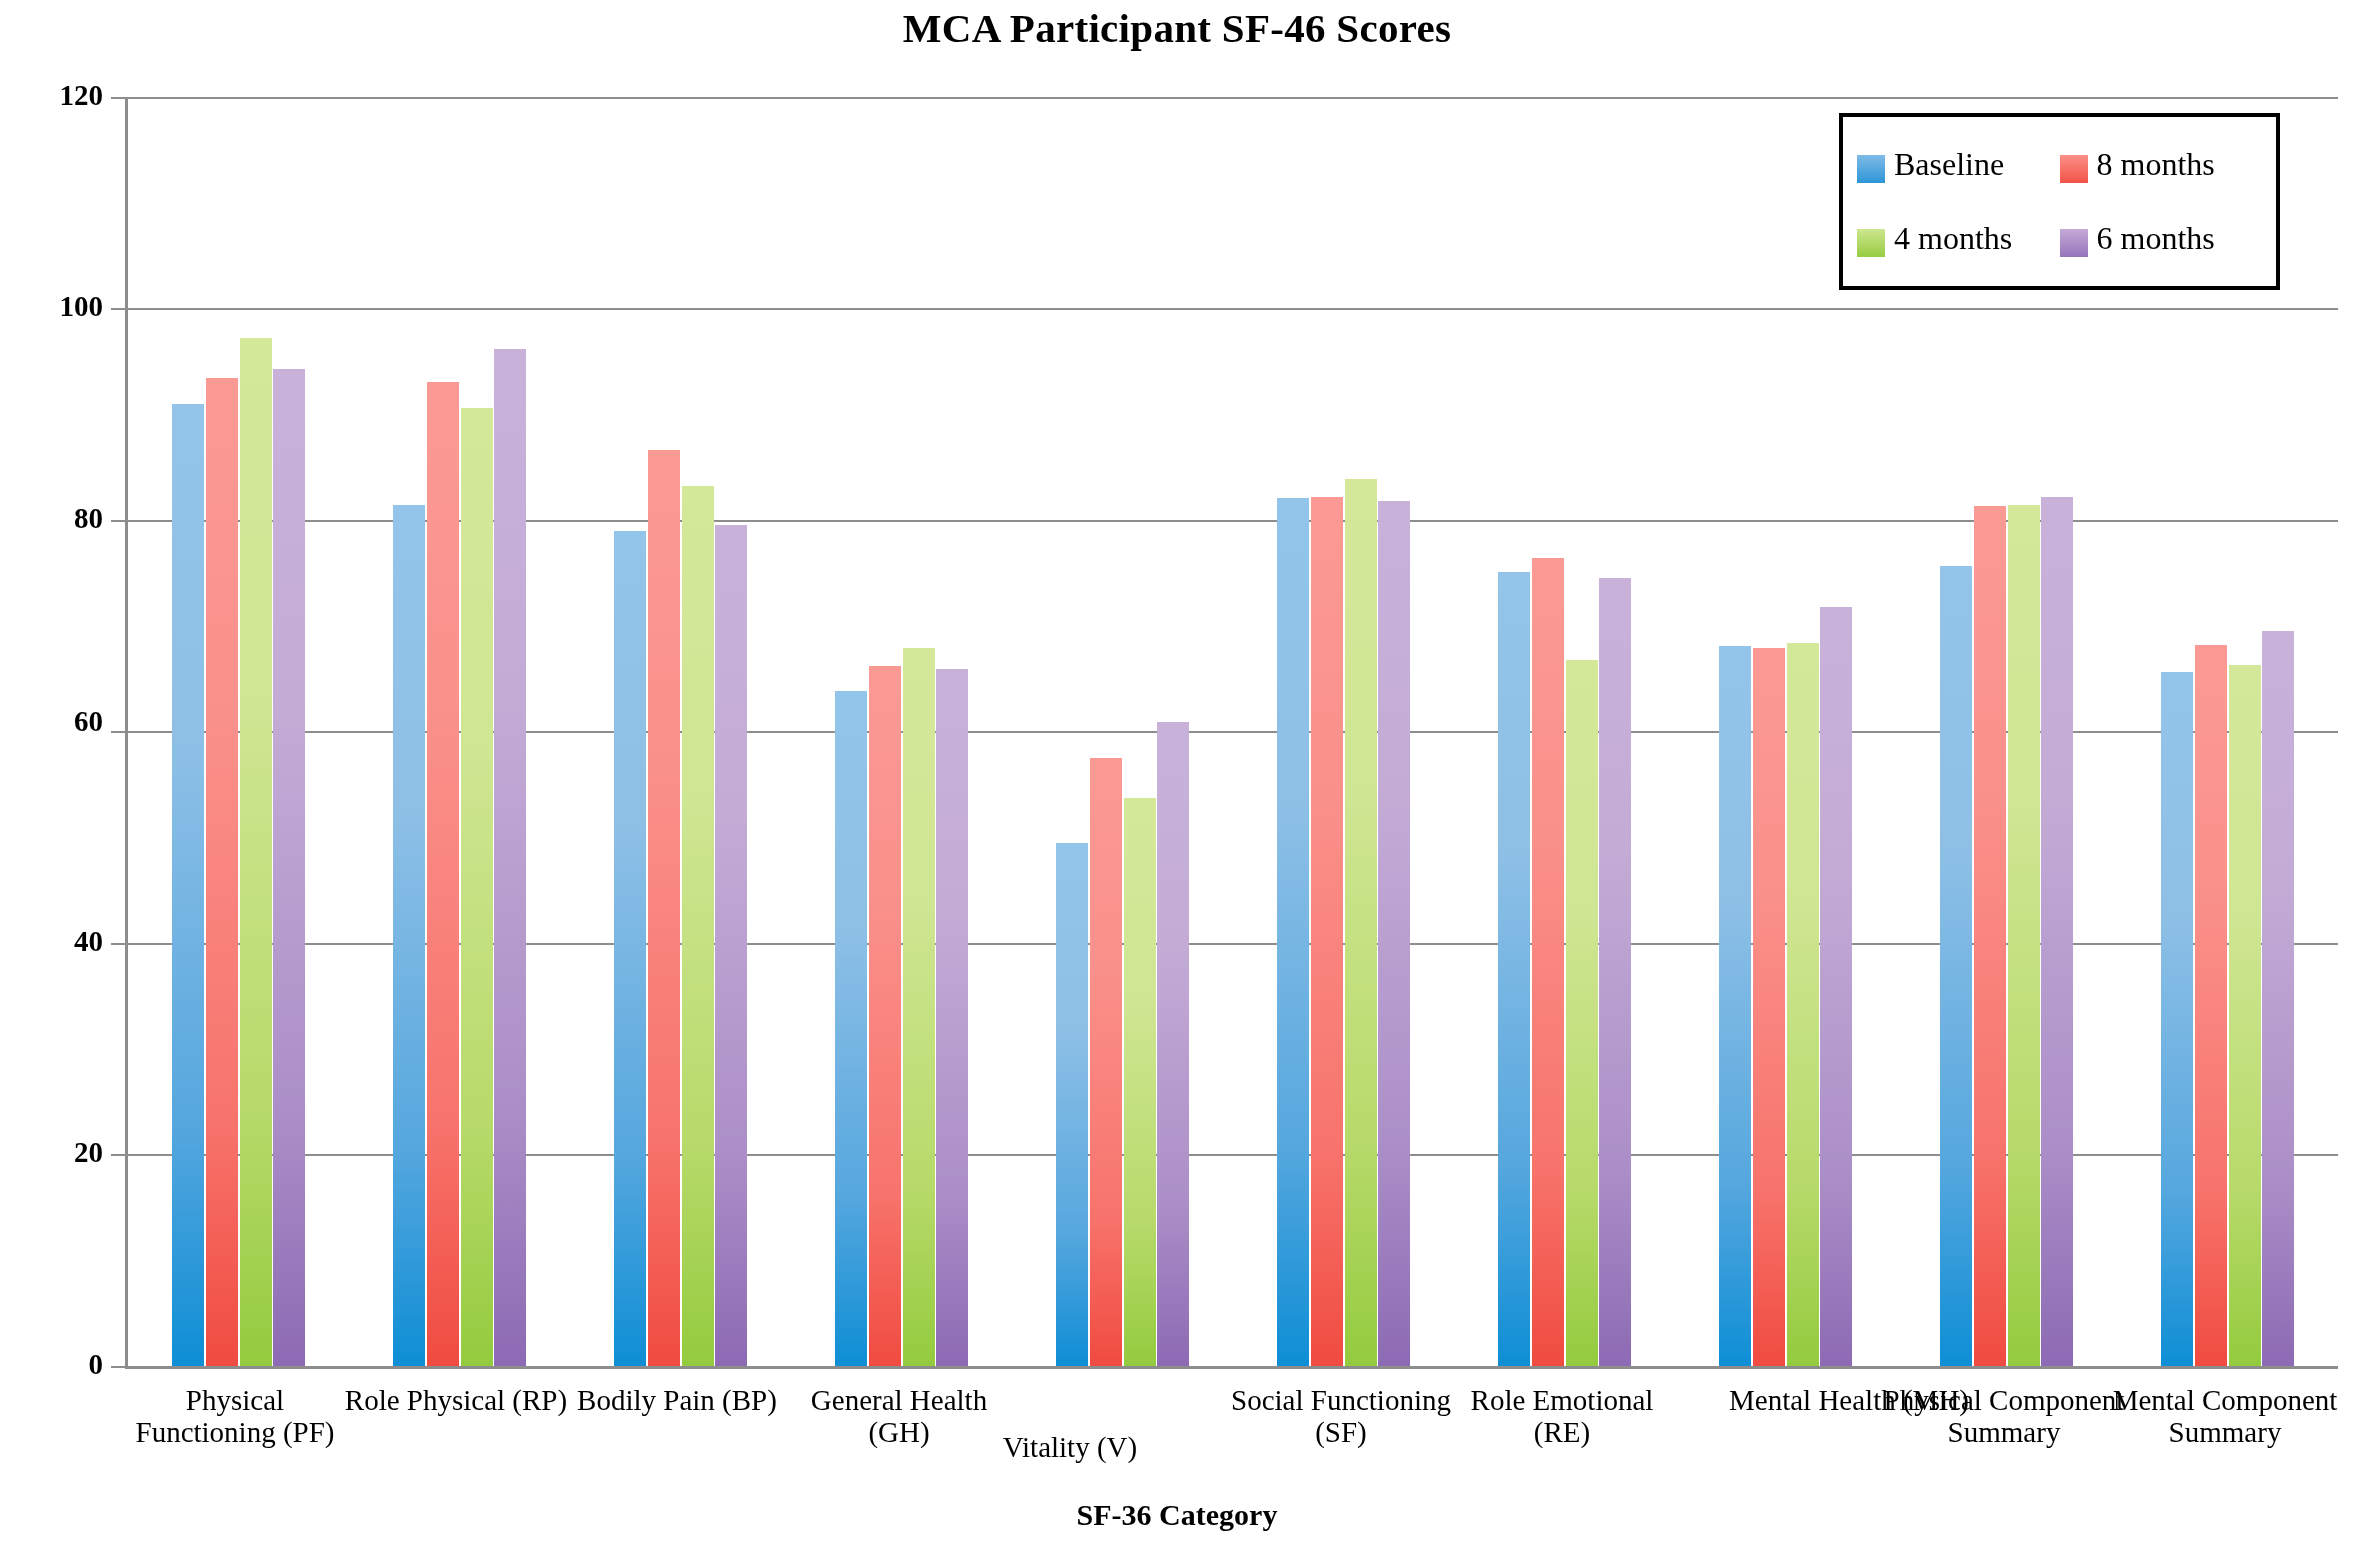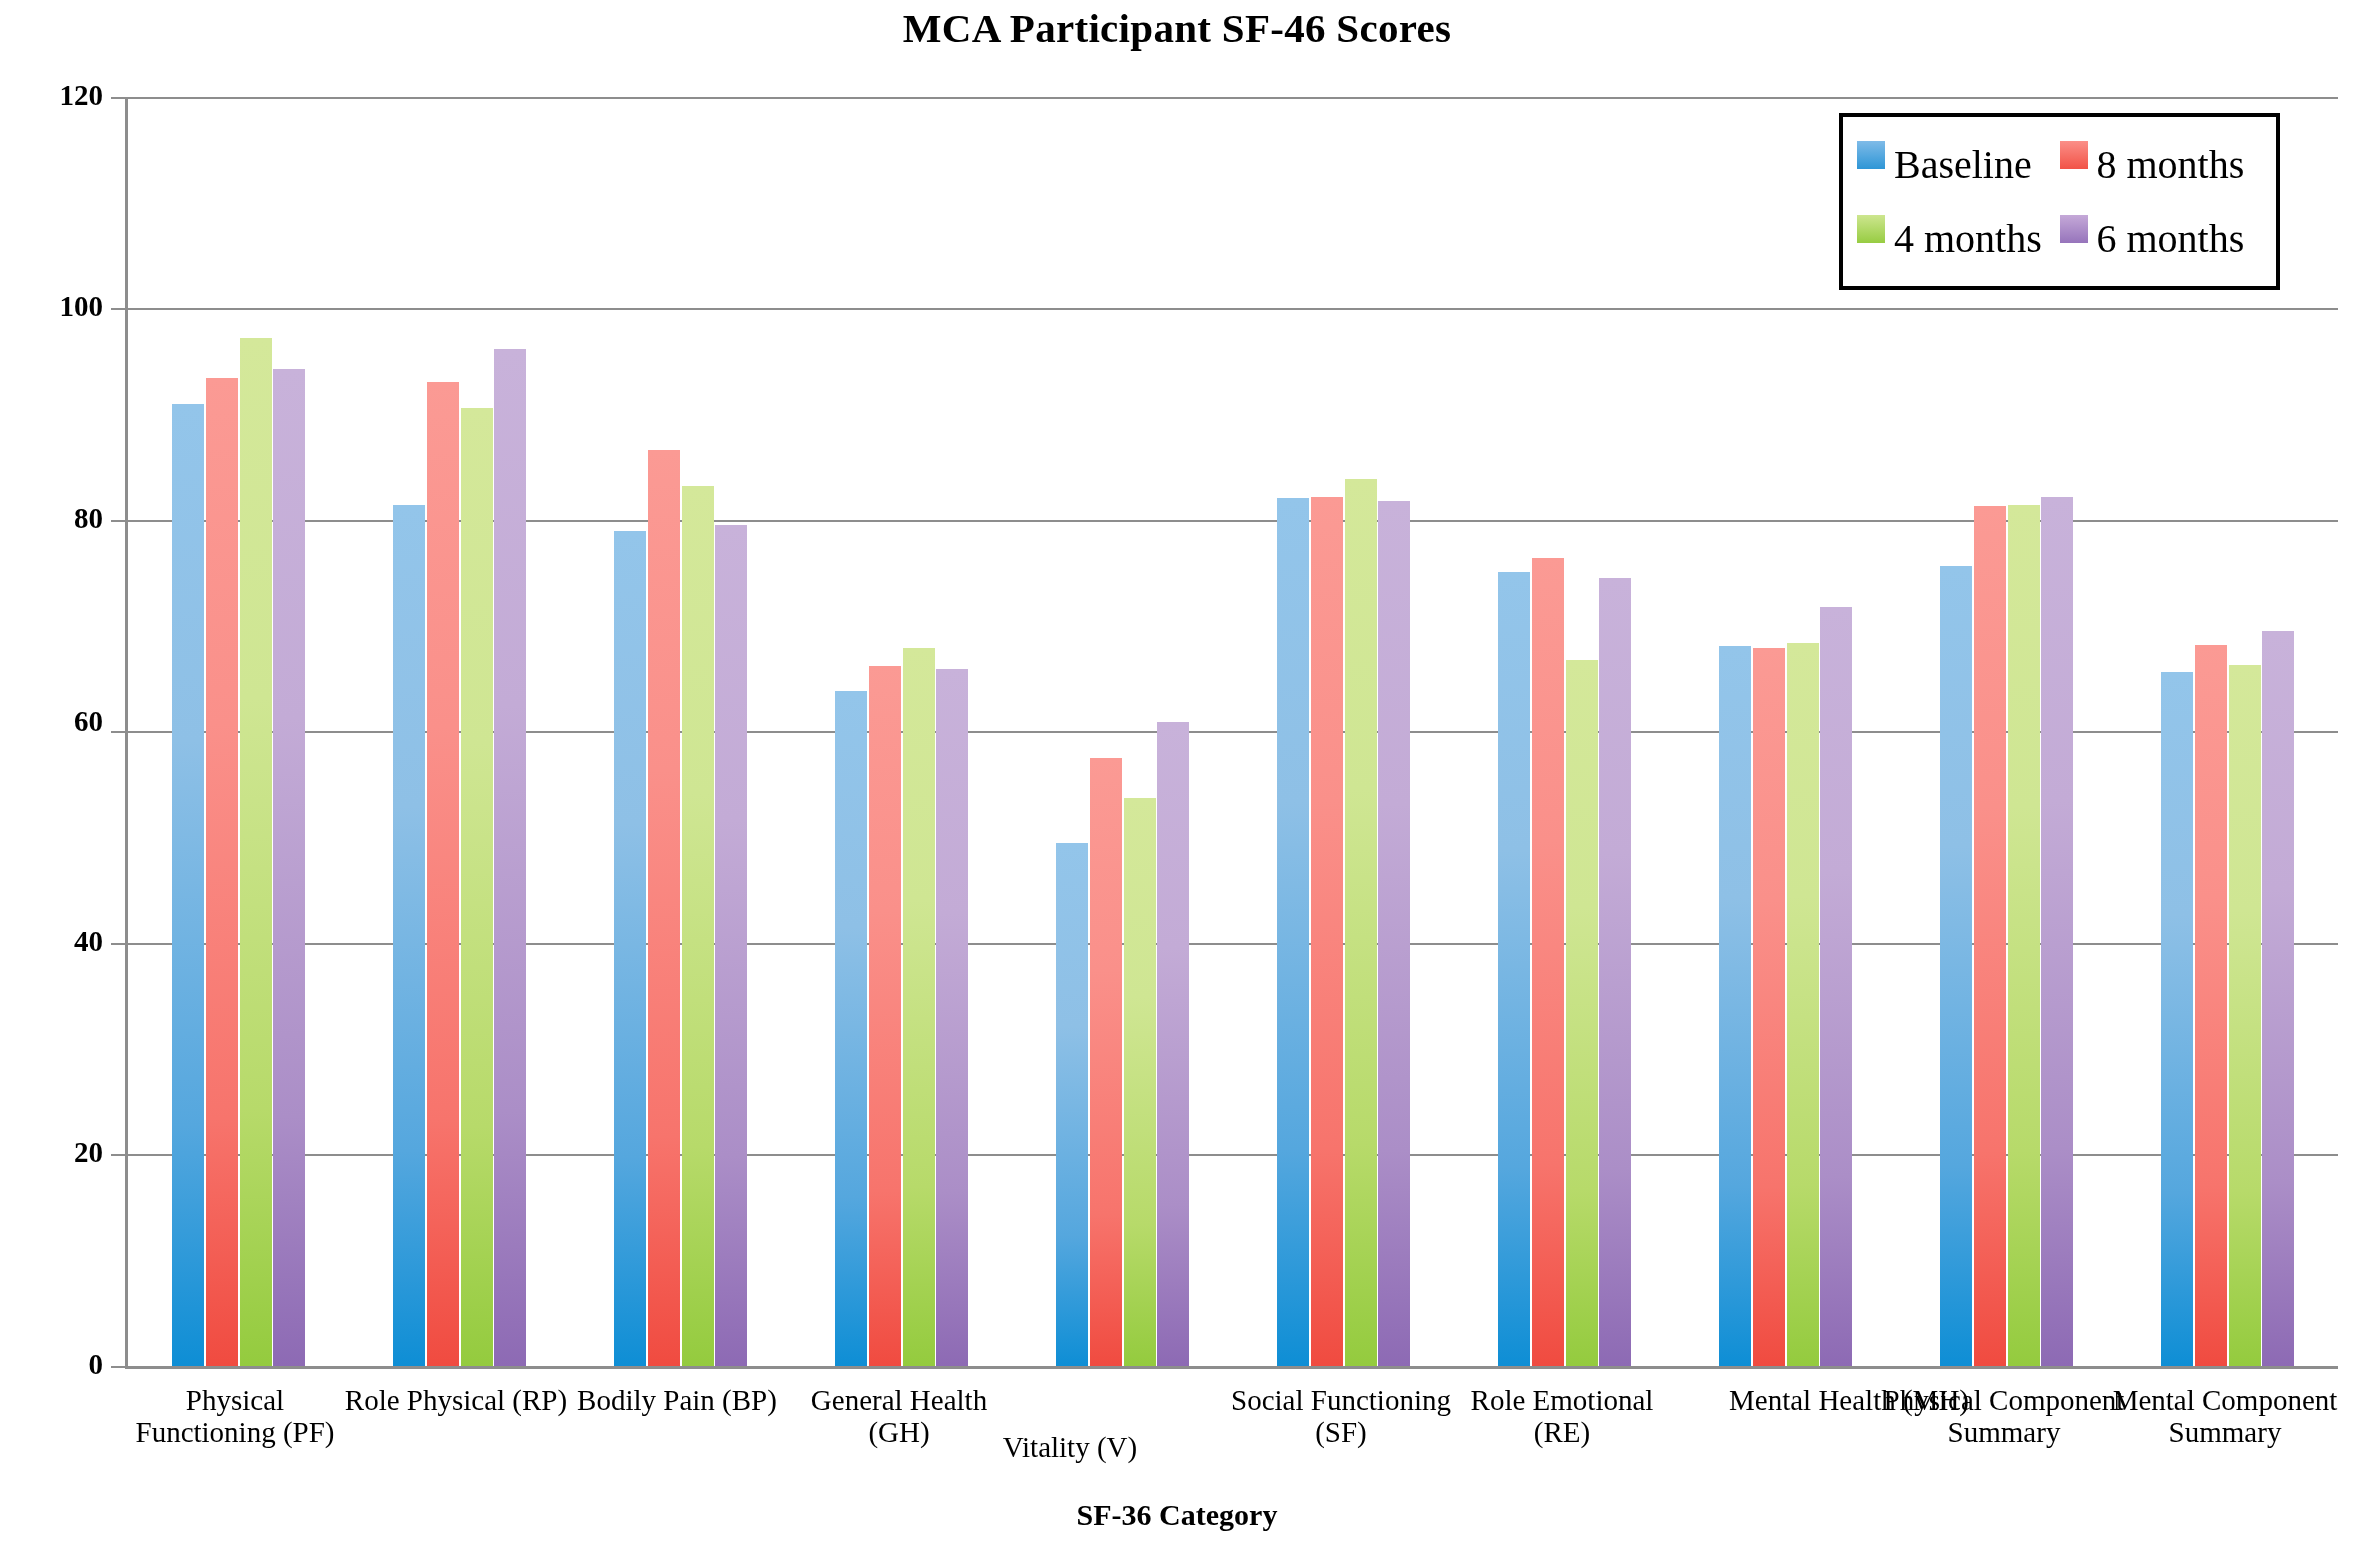--- a/index.html
+++ b/index.html
@@ -128,23 +128,23 @@
   .legend-grid {
     display: grid;
     grid-template-columns: 1fr 1fr;
     grid-template-rows: 1fr 1fr;
     width: 100%;
     height: 100%;
     align-items: center;
   }
   .legend-item {
     display: flex;
-    align-items: flex-start;
+    align-items: flex-end;
     gap: 9px;
-    font-size: 40px;
+    font-size: 32px;
     font-family: "Liberation Serif", "DejaVu Serif", serif;
     white-space: nowrap;
   }
   .legend-swatch {
     width: 28px;
     height: 28px;
     flex: 0 0 auto;
     display: inline-block;
   }
   .legend-swatch.s0 { background: linear-gradient(to bottom, #7fbbe8, #2e96d6); }

